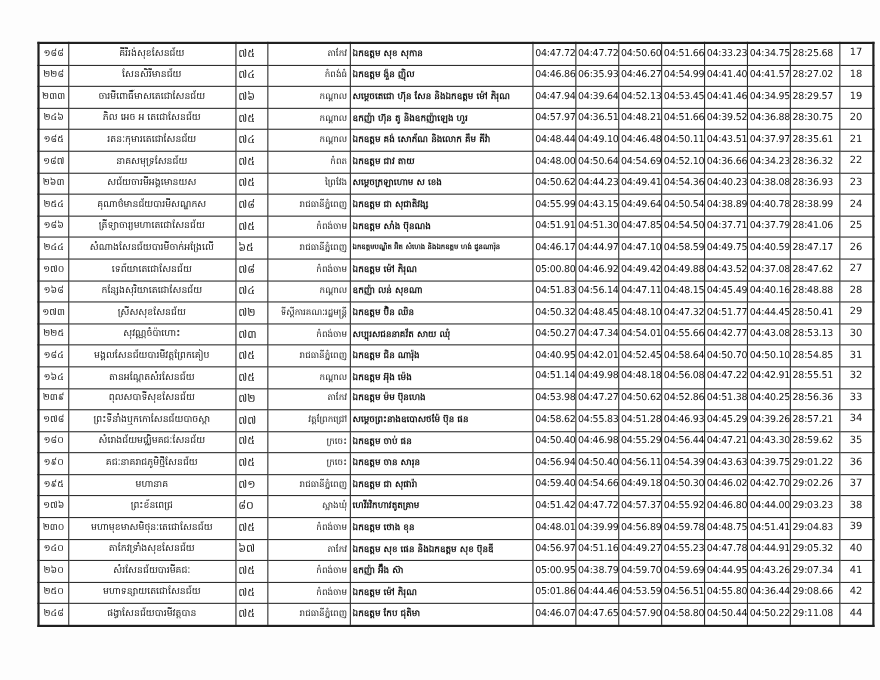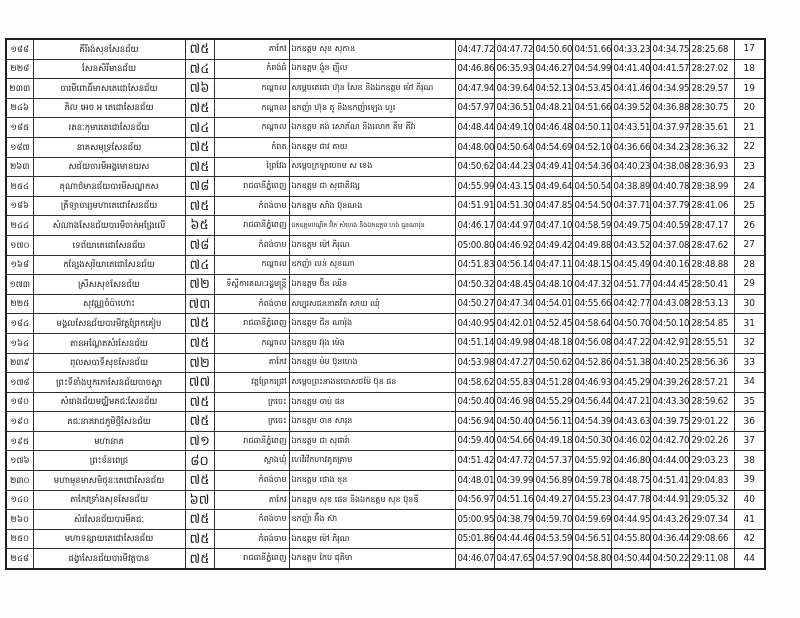--- a/index.html
+++ b/index.html
@@ -3,38 +3,38 @@
 <meta charset="utf-8">
 <style>
   html,body{margin:0;padding:0;}
   body{
     width:800px;height:618px;overflow:hidden;
     background:#ffffff;
     font-family:"DejaVu Sans",sans-serif;
     color:#111;
   }
   .page{position:relative;width:800px;height:618px;background:#fdfdfd;}
-  .results-wrap{position:absolute;left:5px;top:38px;}
+  .results-wrap{position:absolute;left:34px;top:38px;}
   table.results{
     border-collapse:collapse;table-layout:fixed;width:759px;
     border:2px solid #1f1f1f;background:#fff;
   }
   td{
     border:1px solid #2e2e2e;
     height:18.6px;max-height:18.6px;
     padding:0 2px;
     overflow:hidden;white-space:nowrap;
     font-size:9px;line-height:1.1;
     color:#141414;
   }
   td.c-code{text-align:center;font-size:8.5px;}
   td.c-team{text-align:center;font-size:8.5px;}
-  td.c-crew{text-align:center;font-size:13px;}
+  td.c-crew{text-align:left;font-size:10px;}
   td.c-prov{text-align:right;font-size:8px;}
-  td.c-spon{text-align:left;font-size:8px;}
+  td.c-spon{text-align:left;font-size:8px;font-weight:bold;}
   td.c-spon.small2{font-size:6.3px;white-space:normal;line-height:1.05;}
   td.c-time{text-align:center;font-size:8.6px;font-family:"DejaVu Sans",sans-serif;letter-spacing:-0.2px;}
   td.c-total{text-align:left;font-size:8.6px;letter-spacing:-0.2px;}
   td.c-rank{text-align:center;font-size:9px;}
 </style>
 </head>
 <body>
 
 <div class="page">
   <div class="results-wrap">

